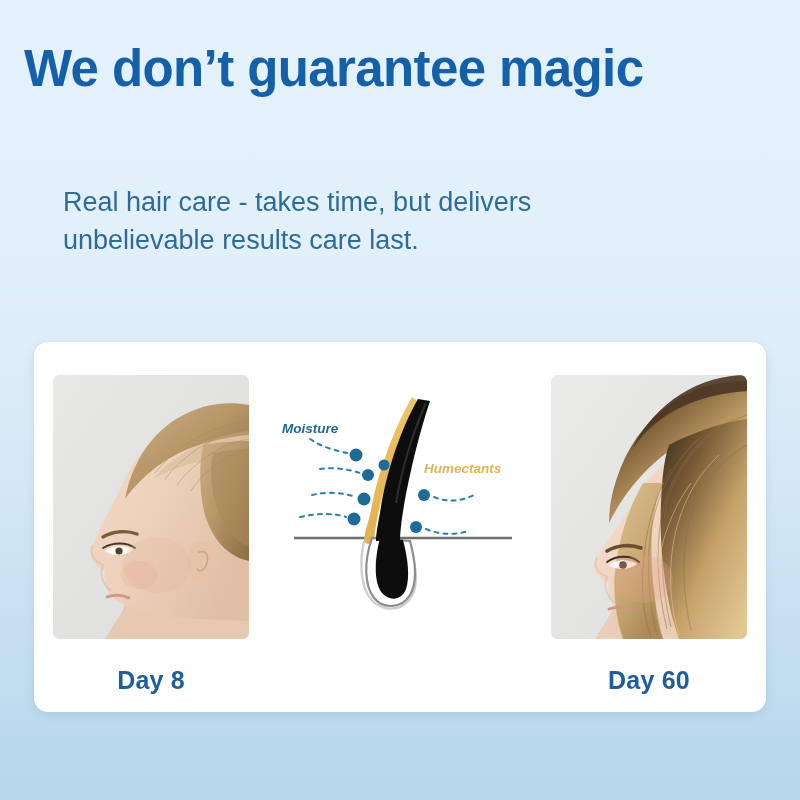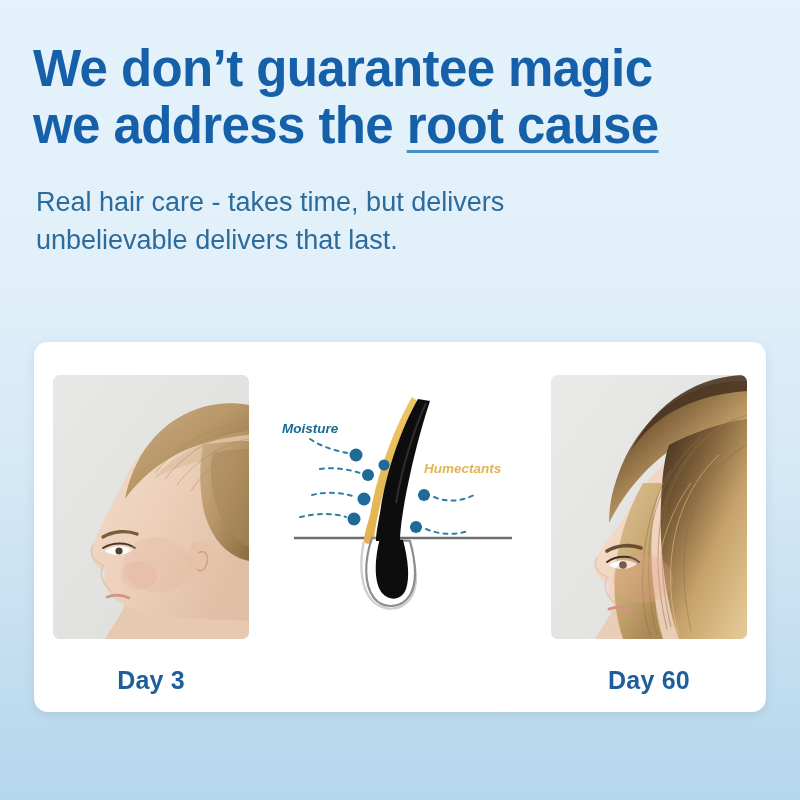--- a/index.html
+++ b/index.html
@@ -13,21 +13,21 @@
 
   body {
     font-family: "Liberation Sans", sans-serif;
     background: linear-gradient(180deg, #e4f2fb 0%, #e2f0fa 30%, #d8eaf7 55%, #c7e0f1 78%, #b5d6ec 100%);
     position: relative;
   }
 
   
   .headline {
     position: absolute;
-    left: 33px;
+    left: 24px;
     top: 40px;
     width: 740px;
     font-size: 51px;
     line-height: 1.12;
     font-weight: 700;
     letter-spacing: -0.6px;
     color: #1560a8;
   }
   .headline .line { display: block; white-space: nowrap; }
   .headline .underlined {
@@ -41,21 +41,21 @@
   .subheadline {
     position: absolute;
     left: 36px;
     top: 183px;
     width: 640px;
     font-size: 27px;
     line-height: 1.42;
     font-weight: 400;
     color: #2d6b9b;
   }
-  .subheadline .line { display: block; }
+  .subheadline .line { display: block; margin-left: 27px; }
 
   
   .card {
     position: absolute;
     left: 34px;
     top: 342px;
     width: 732px;
     height: 370px;
     background: #ffffff;
     border-radius: 14px;
@@ -106,26 +106,25 @@
   .diagram svg { width: 100%; height: 100%; display: block; }
 
   
   .portrait { position: absolute; inset: 0; }
 </style>
 </head>
 <body>
 
 <h1 class="headline">
   <span class="line">We don’t guarantee magic</span>
-  <span class="line"><span>we address the </span><span class="underlined">root cause</span></span>
 </h1>
 
 <p class="subheadline">
   <span class="line">Real hair care - takes time, but delivers</span>
-  <span class="line">unbelievable delivers that last.</span>
+  <span class="line">unbelievable results care last.</span>
 </p>
 
 <div class="card">
   <div class="comparison">
 
     <div class="pane">
       <div class="photo">
         <svg class="portrait" viewBox="0 0 196 264" preserveAspectRatio="xMidYMid slice">
           <defs>
             <linearGradient id="bgGrey0" x1="0" y1="0" x2="1" y2="1">
@@ -180,21 +179,21 @@
           <path d="M140 168 C154 162 164 172 162 186 C160 200 150 208 140 204
                    C134 200 133 180 140 168 Z" fill="#e6c2a8"></path>
           <path d="M145 178 C152 174 156 180 154 188 C152 195 147 198 144 194" fill="none" stroke="#cfa487" stroke-width="1.6"></path>
 
           <path d="M54 222 C62 219 70 220 76 223" stroke="#cf9583" stroke-width="2.6" fill="none" stroke-linecap="round"></path>
 
           <ellipse cx="104" cy="190" rx="34" ry="28" fill="#e2b79d" opacity="0.28"></ellipse>
           <ellipse cx="86" cy="200" rx="18" ry="14" fill="#e6a893" opacity="0.25"></ellipse>
         </svg>
       </div>
-      <div class="day-label">Day 3</div>
+      <div class="day-label">Day 8</div>
     </div>
 
     <div class="diagram">
       <svg viewBox="0 0 280 250">
         <defs>
           <linearGradient id="goldCoat" x1="0" y1="0" x2="0.4" y2="1">
             <stop offset="0%" stop-color="#f3d27c"></stop>
             <stop offset="50%" stop-color="#e9bd5c"></stop>
             <stop offset="100%" stop-color="#dfae4b"></stop>
           </linearGradient>

